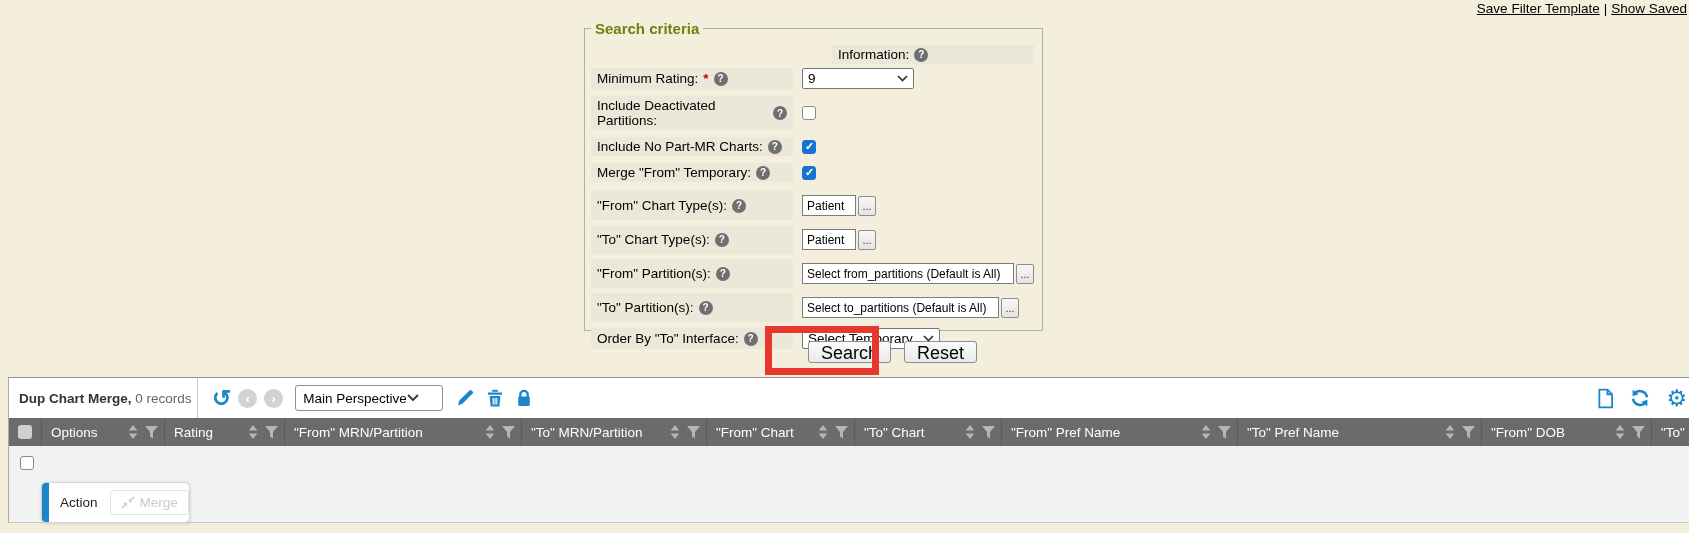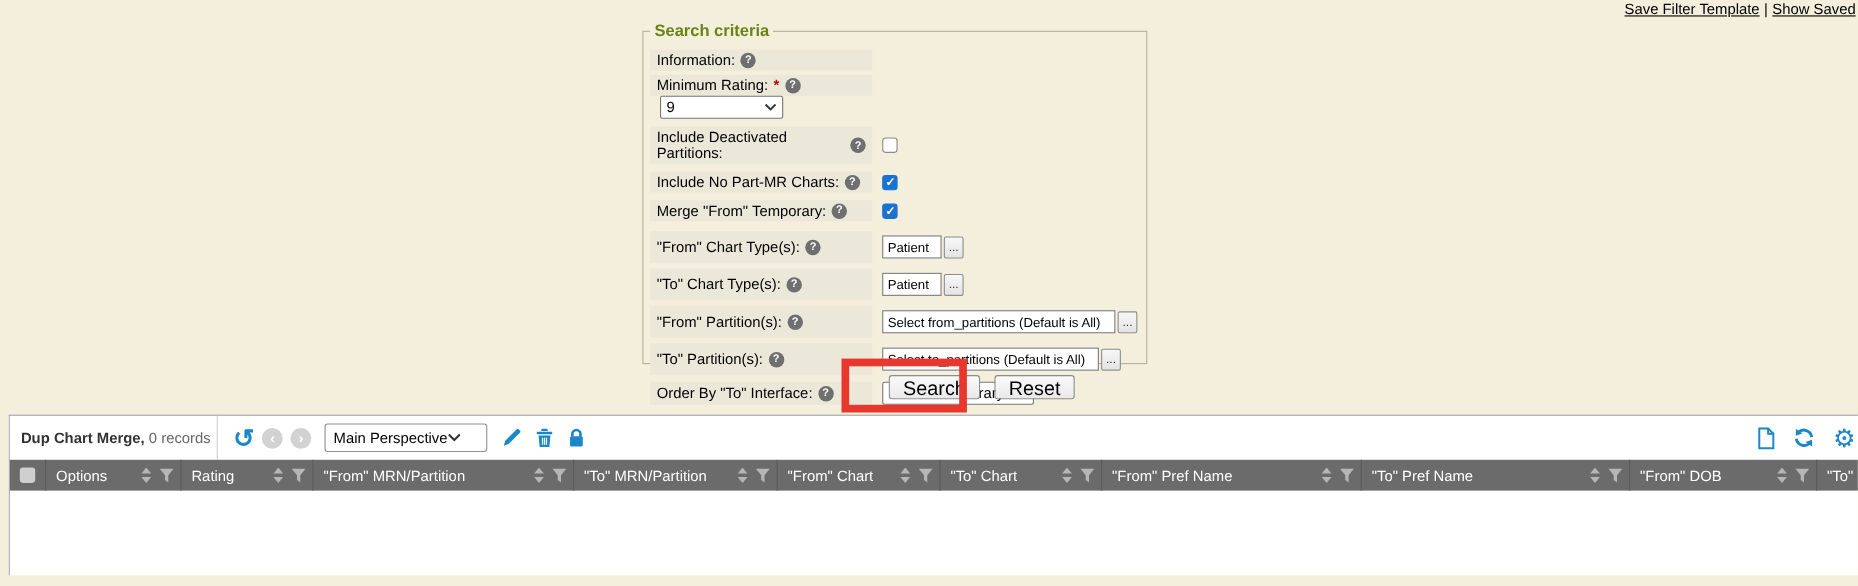--- a/index.html
+++ b/index.html
@@ -23,24 +23,24 @@
   }
   fieldset.criteria legend {
     font-weight:bold; font-size:15px; color:#6d8212; padding:0 4px; margin-left:0px;
   }
   .frow { display:flex; align-items:stretch; margin-top:6px; }
   .frow .flabel {
     width:202px; background:#ebe8da; padding:2px 6px;
     display:flex; align-items:center; gap:5px; flex:none;
   }
   .frow .fctl { display:flex; align-items:center; margin-left:9px; min-height:18px; }
-  .frow.h-s  { min-height:17px; }
+  .frow.h-s  { min-height:17px;justify-content:flex-end; }
   .frow.h-m  { min-height:19px; }
   .frow.h-t  { min-height:29px; }
-  .gap4 { margin-top:4px;flex-direction:column; } .gap7 { margin-top:7px; } .gap9 { margin-top:9px; }
+  .gap4 { margin-top:4px; } .gap7 { margin-top:7px; } .gap9 { margin-top:9px; }
   .gap5 { margin-top:5px; } .gap6 { margin-top:6px; }
 
   .help {
     display:inline-flex; width:14px; height:14px; border-radius:50%;
     background:#6f6f6f; color:#fff; font-size:10px; font-weight:bold;
     align-items:center; justify-content:center; flex:none; cursor:pointer;
   }
   .req { color:#cc0000; font-weight:bold; }
 
   .checkbox {
@@ -436,14 +436,31 @@
             <path d="M0 0h13L8 6v6.6L5 10.4V6z"></path>
           </svg>
         </span>
     </div>
     <div class="hcell last">
       <span>"To" DOB</span>
 
     </div>
   </div>
 
+  <div class="gbody">
+    <div class="checkbox row-checkbox"></div>
+
+    <div class="action-panel">
+      <div class="action-bar"></div>
+      <span class="action-title">Action</span>
+      <div class="merge-btn">
+        <svg width="14" height="13" viewBox="0 0 14 13">
+            <path d="M13 1L8.7 5.3" stroke="#cbcbcb" stroke-width="1.6" fill="none"></path>
+            <polygon points="8,2.6 8,6.2 11.6,6.2" fill="#cbcbcb"></polygon>
+            <path d="M1 12l4.3-4.3" stroke="#cbcbcb" stroke-width="1.6" fill="none"></path>
+            <polygon points="6,10.4 6,6.8 2.4,6.8" fill="#cbcbcb"></polygon>
+          </svg>
+        <span>Merge</span>
+      </div>
+    </div>
+  </div>
 
 </div>
 
 </body></html>

